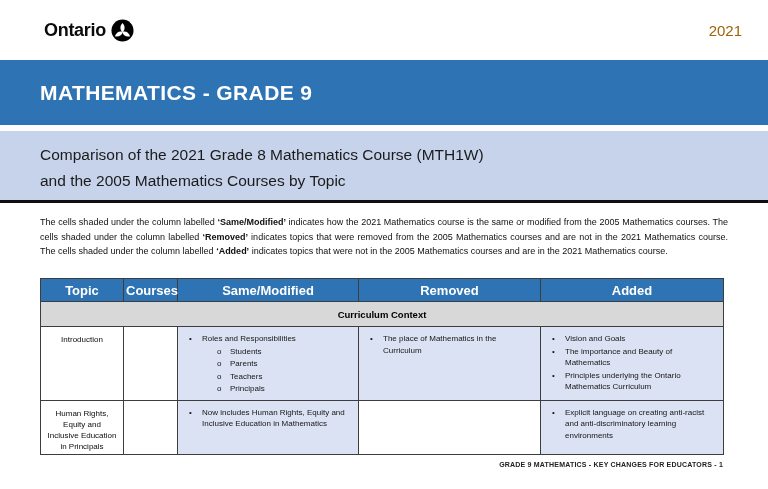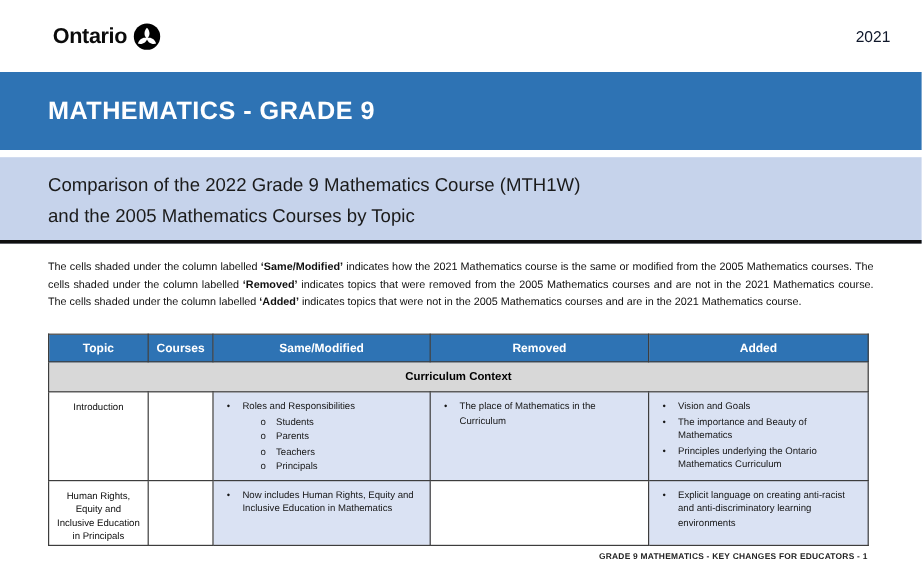--- a/index.html
+++ b/index.html
@@ -21,21 +21,21 @@
   
   .topbar {
     position:absolute; top:0; left:0; right:0; height:60px;
     display:flex; align-items:center; justify-content:space-between;
     box-sizing:border-box; padding:0 26px 0 44px;
     background:#fff;
   }
   .logo { display:flex; align-items:center; gap:5px; }
   .logo-text { font-size:18px; font-weight:bold; color:#0b0b0b; letter-spacing:-0.3px; }
   .trillium { display:inline-flex; }
-  .year { font-size:13px; color:#0f172a; }
+  .year { font-size:15px; color:#a16207; }
 
   
   .banner {
     position:absolute; top:60px; left:0; right:0; height:65px;
     background:var(--banner-blue);
     display:flex; align-items:center;
   }
   .banner h1 {
     margin:0; padding-left:40px;
     color:#ffffff; font-size:21px; font-weight:bold; letter-spacing:0.4px;
@@ -63,21 +63,21 @@
   .intro b { font-weight:bold; }
 
   
   .cmp {
     position:absolute; top:278px; left:40px; width:683px;
     border-collapse:collapse; table-layout:fixed;
   }
   .cmp th, .cmp td { border:1px solid #3d3d3d; box-sizing:border-box; }
   .cmp thead th {
     background:var(--header-blue); color:#fff;
-    font-size:10px; font-weight:bold; height:23px; padding:2px;
+    font-size:13px; font-weight:bold; height:23px; padding:2px;
     text-align:center;
   }
   .cmp tr.section td {
     background:var(--section-gray);
     text-align:center; font-weight:bold; font-size:9.5px;
     height:25px; color:#000; vertical-align:middle;
   }
   .cmp tbody tr.data-row:nth-of-type(2) { height:70px; }
   .cmp tbody tr.data-row:nth-of-type(3) { height:51px; }
   .cmp td.topic {
@@ -122,21 +122,21 @@
       </span>
     </div>
     <div class="year">2021</div>
   </header>
 
   <section class="banner">
     <h1>MATHEMATICS - GRADE 9</h1>
   </section>
 
   <section class="subband">
-    <div class="line">Comparison of the 2022 Grade 9 Mathematics Course (MTH1W)</div>
+    <div class="line">Comparison of the 2021 Grade 8 Mathematics Course (MTH1W)</div>
     <div class="line">and the 2005 Mathematics Courses by Topic</div>
   </section>
 
   <p class="intro"><span>The cells shaded under the column labelled </span><b>‘Same/Modified’</b><span> indicates how the 2021 Mathematics course is the same or modified from the 2005 Mathematics courses. The cells shaded under the column labelled </span><b>‘Removed’</b><span> indicates topics that were removed from the 2005 Mathematics courses and are not in the 2021 Mathematics course. The cells shaded under the column labelled </span><b>‘Added’</b><span> indicates topics that were not in the 2005 Mathematics courses and are in the 2021 Mathematics course.</span></p>
 
   <table class="cmp">
     <colgroup>
       <col style="width:83px">
       <col style="width:54px">
       <col style="width:181px">

